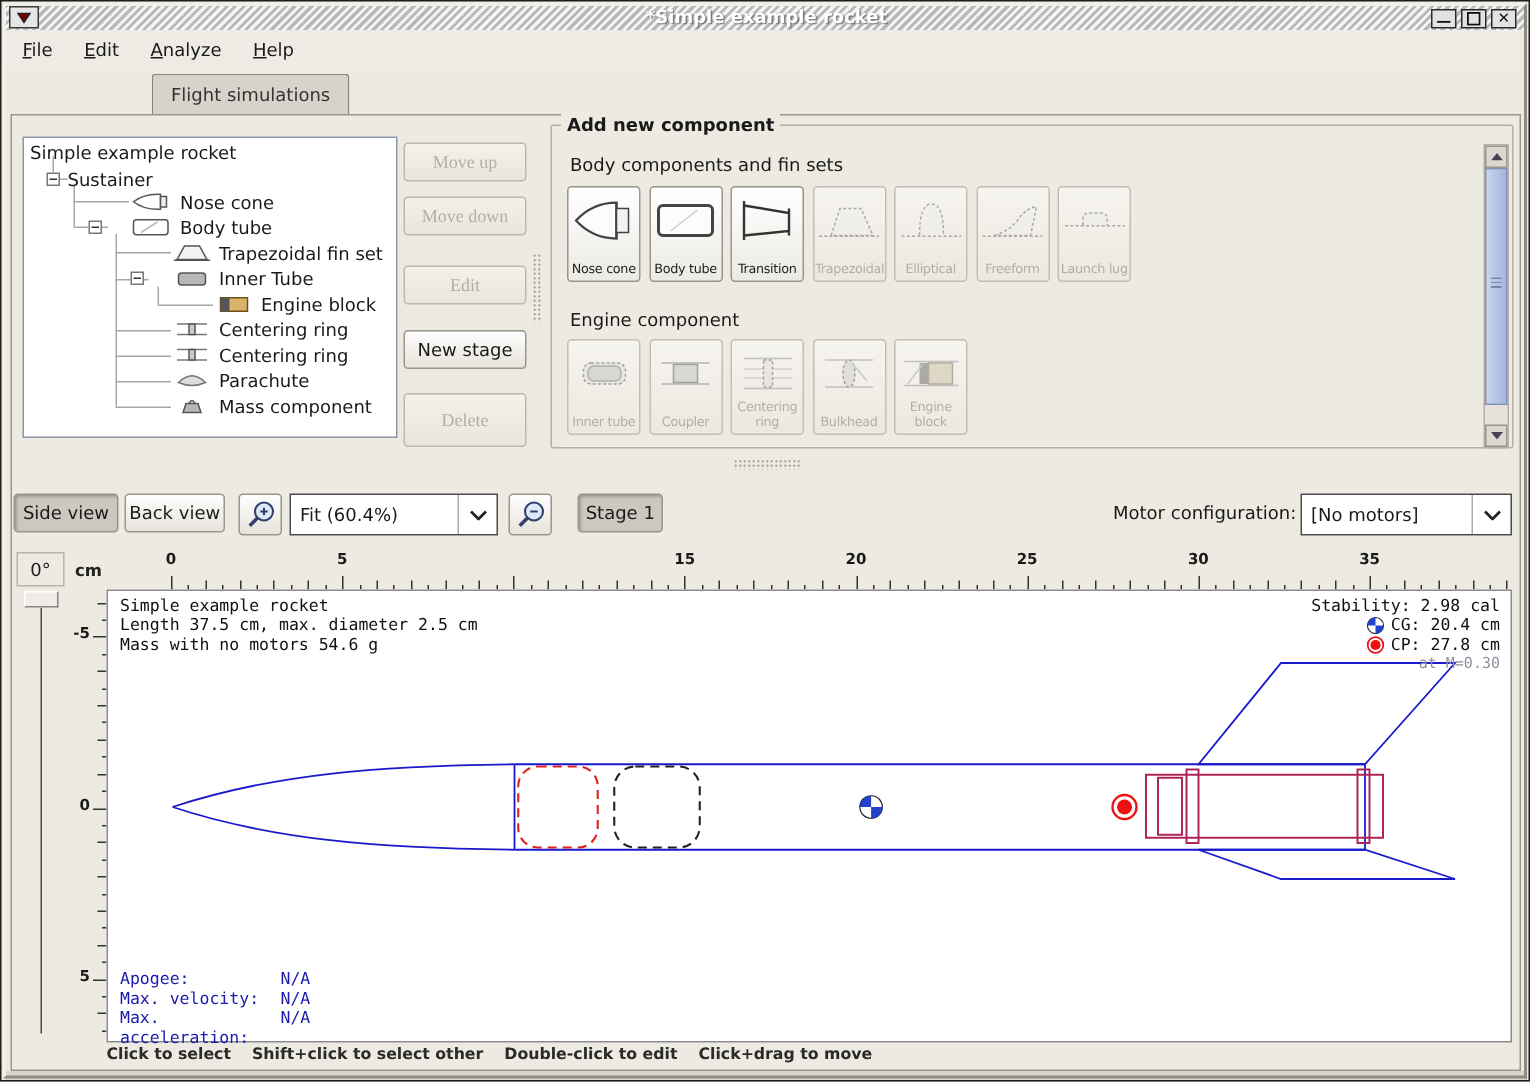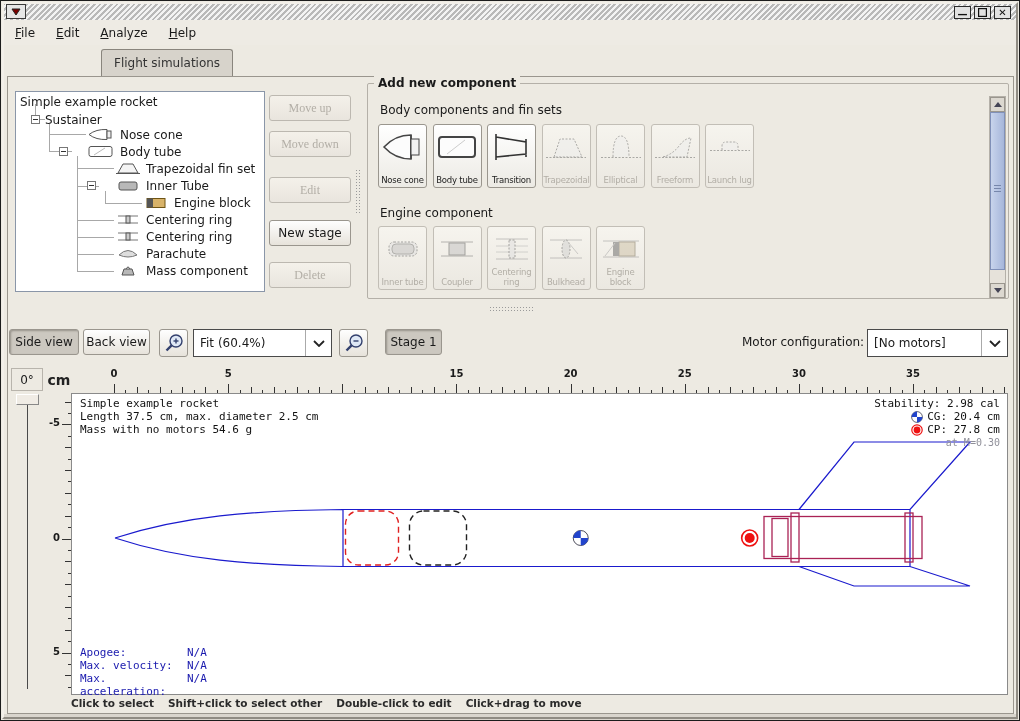--- a/index.html
+++ b/index.html
@@ -68,21 +68,21 @@
   .combo{position:absolute;height:28px;background:#fff;border:1px solid #4a4a4a;display:flex;align-items:center;}
   .combo .cval{flex:1;padding-left:6px;font-size:12px;}
   .combo .carrow{width:26px;height:100%;border-left:1px solid #aaa;display:flex;align-items:center;justify-content:center;}
   .tlabel{position:absolute;font-size:12px;}
   
   .rotbox{position:absolute;left:10px;top:367px;width:32px;height:23px;border:1px solid #b8b4ac;
     display:flex;align-items:center;justify-content:center;font-size:12px;background:#edeae2;}
   .slider-track{position:absolute;left:26px;top:404px;width:1px;height:284px;background:#4a4a4a;}
   .slider-handle{position:absolute;left:15px;top:393px;width:23px;height:11px;background:#f0ece5;
     border:1px solid #888;border-top-color:#fff;border-left-color:#fff;}
-  .corner-unit{position:absolute;left:46px;top:368px;width:24px;height:22px;font-size:14px;font-weight:bold;
+  .corner-unit{position:absolute;left:46px;top:368px;width:24px;height:22px;font-size:11px;font-weight:bold;
     display:flex;align-items:center;justify-content:center;color:#222;}
   .hruler{position:absolute;left:70px;top:366px;width:937px;height:26px;}
   .htick{position:absolute;width:1px;background:#333;}
   .htick.maj{height:9px;top:17px;} .htick.mid{height:6px;top:20px;} .htick.min{height:3px;top:23px;}
   .hlabel{position:absolute;top:1px;transform:translateX(-50%);font-size:10px;font-weight:bold;}
   .vruler{position:absolute;left:46px;top:392px;width:24px;height:303px;}
   .vtick{position:absolute;height:1px;background:#333;right:0;}
   .vtick.maj{width:9px;} .vtick.mid{width:6px;} .vtick.min{width:3px;}
   .vlabel{position:absolute;right:11px;font-size:10px;font-weight:bold;}
   .canvas{position:absolute;left:70px;top:392px;width:937px;height:302px;background:#ffffff;border:1px solid #8a8a8a;}
@@ -102,20 +102,21 @@
 <body>
 
 <div class="window">
 
   <div class="titlebar">
     <div class="sysbtn">
       <svg width="10" height="8" viewBox="0 0 10 8">
         <polygon points="1,1 9,1 5,7" fill="#7a0000" stroke="#222" stroke-width="1"></polygon>
       </svg>
     </div>
+    <div class="title-text">*Simple example rocket</div>
     <div class="winbtn" style="left:950px;">
         <span style="margin-top:5px;">—</span>
       </div>
     <div class="winbtn" style="left:970px;">
       <svg width="9" height="9" viewBox="0 0 9 9">
           <rect x="0.5" y="0.5" width="8" height="8" fill="none" stroke="#111" stroke-width="1.4"></rect>
         </svg>
     </div>
     <div class="winbtn" style="left:990px;">
         <span>✕</span>
@@ -221,21 +222,21 @@
           <path d="M10,5 Q12,1 14,5" fill="none" stroke="#555"></path>
         </svg>
       <span style="margin-left:6px;">Mass component</span>
       </div>
   </div>
 
   <div class="btn disabled" style="left:268px;top:94px;width:82px;height:26px;">Move up</div>
   <div class="btn disabled" style="left:268px;top:130px;width:82px;height:26px;">Move down</div>
   <div class="btn disabled" style="left:268px;top:176px;width:82px;height:26px;">Edit</div>
   <div class="btn" style="left:268px;top:219px;width:82px;height:26px;">New stage</div>
-  <div class="btn disabled" style="left:268px;top:261px;width:82px;height:26px;">Delete</div>
+  <div class="btn disabled" style="left:268px;top:261px;width:82px;height:36px;">Delete</div>
 
   <div class="dots" style="left:354px;top:168px;width:6px;height:46px;"></div>
   <div class="dots" style="left:488px;top:305px;width:46px;height:7px;"></div>
 
   <div class="groupbox">
     <div class="legend">Add new component</div>
     <div class="section-label" style="left:12px;top:19px;">Body components and fin sets</div>
 
     <div class="comp-btn" style="left:10px;top:40px;">
       <div class="cicon">

